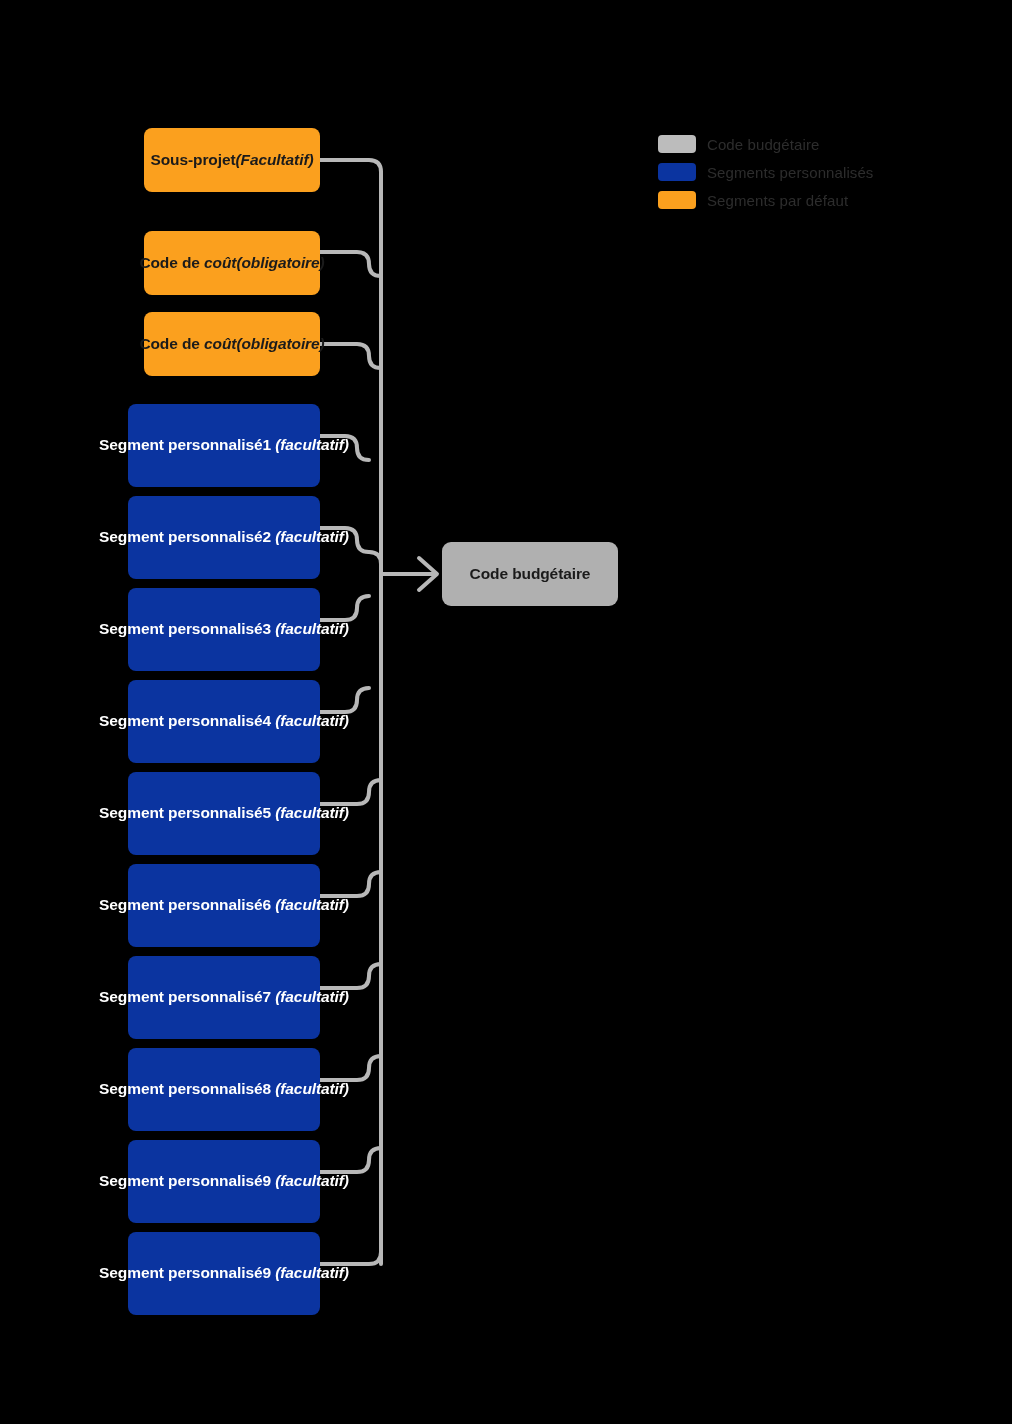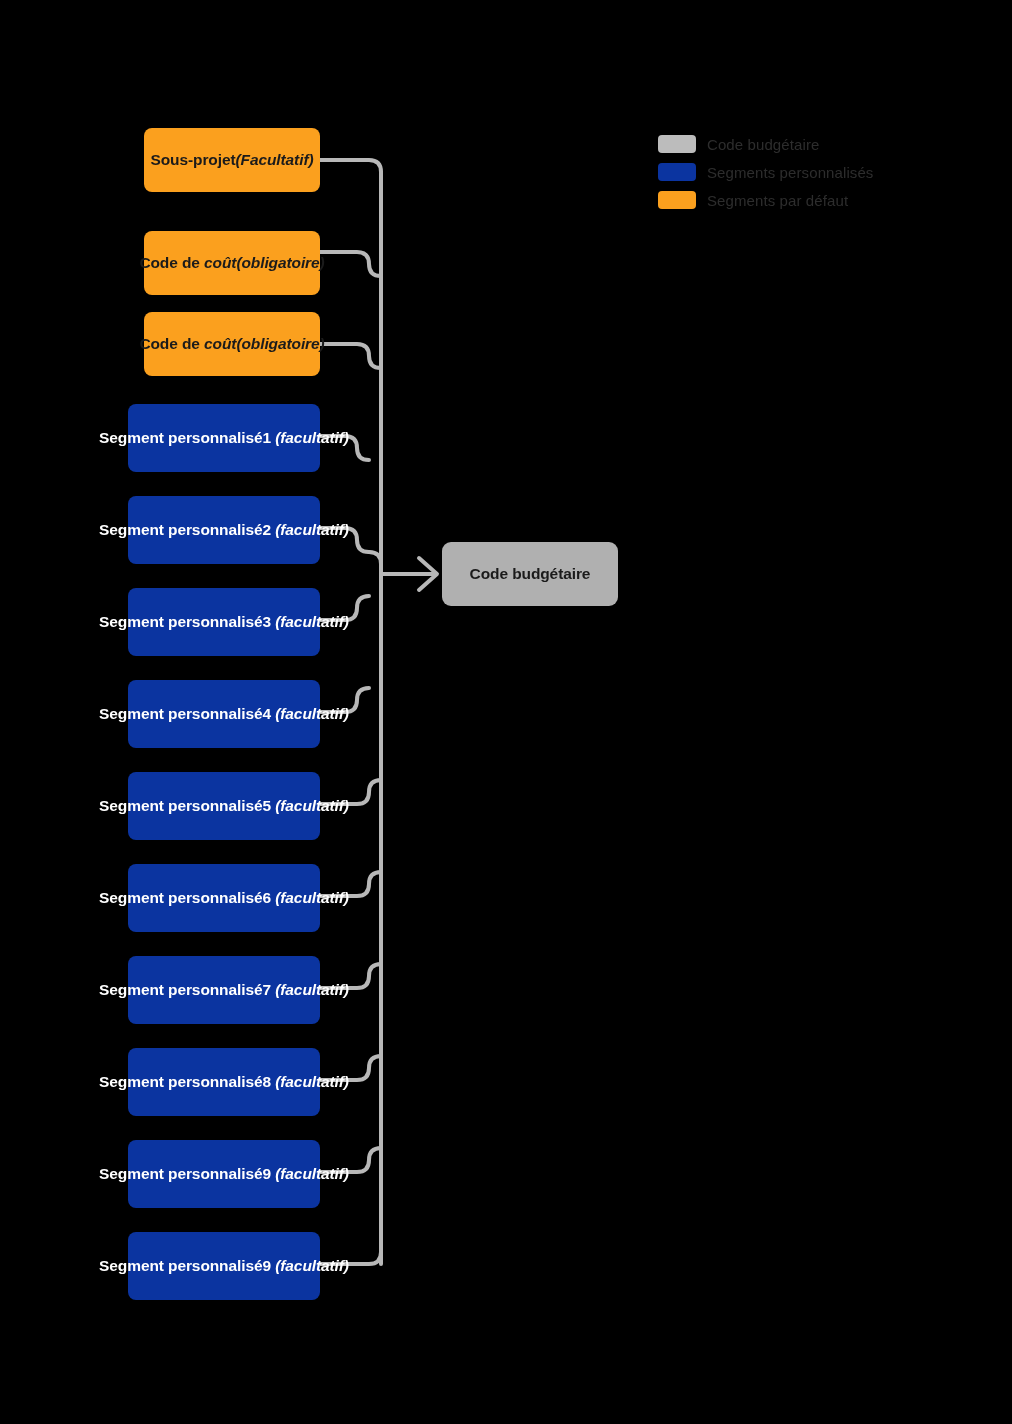--- a/index.html
+++ b/index.html
@@ -58,21 +58,21 @@
     color: #1b1b1b;
     left: 144px;
     width: 176px;
     height: 64px;
   }
   .node.custom-seg {
     background: #0b34a0;
     color: #ffffff;
     left: 128px;
     width: 192px;
-    height: 68px;
+    height: 83px;
   }
   .node.target {
     background: #b0b0b0;
     color: #1b1b1b;
     left: 442px;
     top: 542px;
     width: 176px;
     height: 64px;
     border-radius: 9px;
     font-size: 15.5px;

